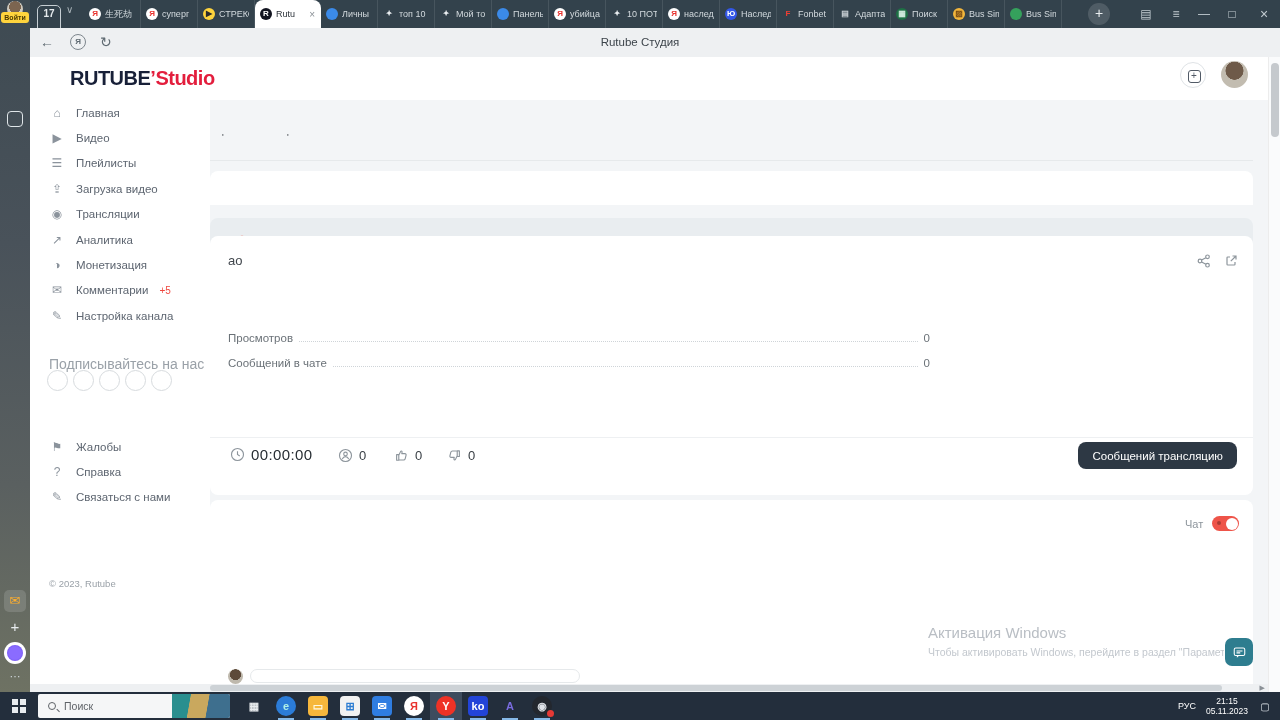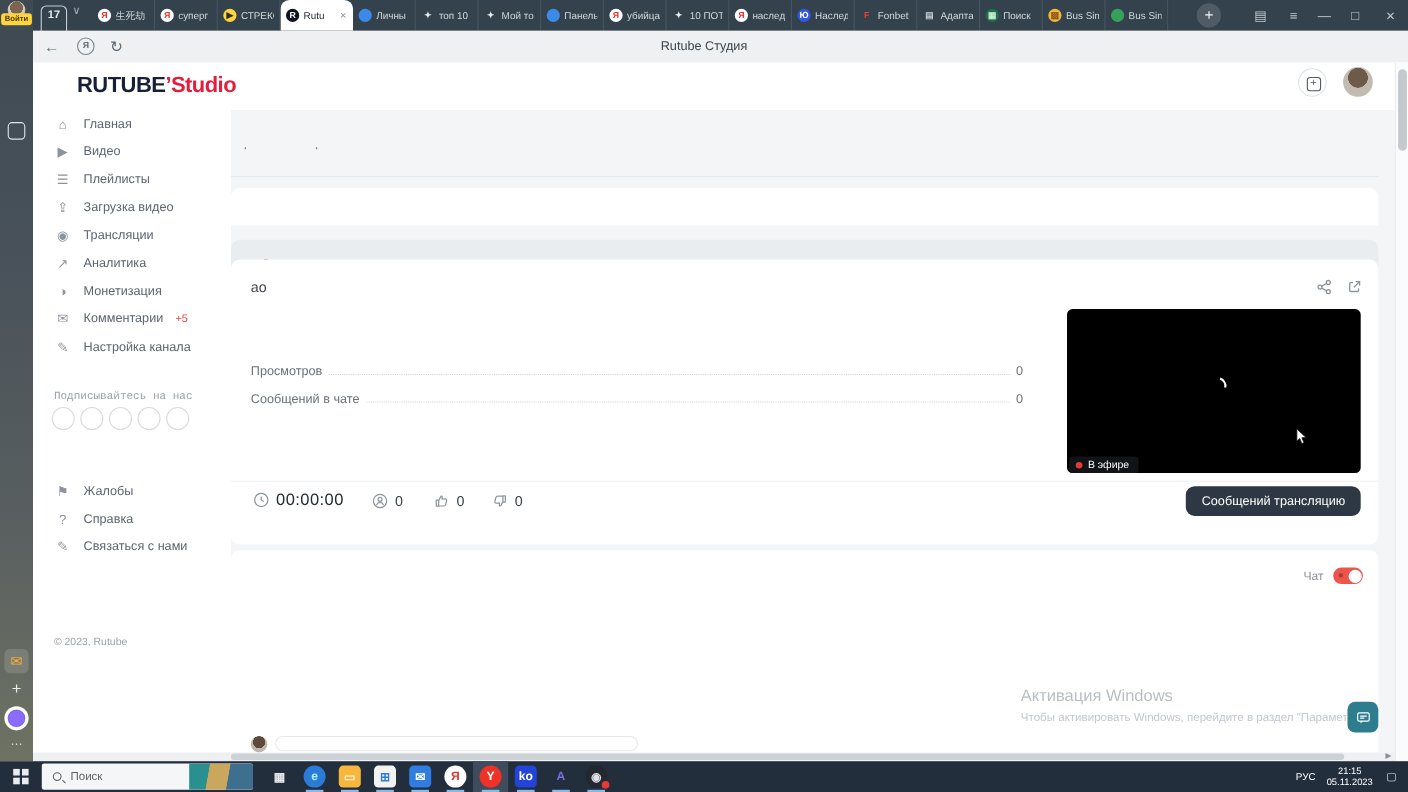--- a/index.html
+++ b/index.html
@@ -71,21 +71,21 @@
   .hdr-avatar{position:absolute;left:1191px;top:4px;width:27px;height:27px;border-radius:50%;
               background:radial-gradient(circle at 50% 36%,#6e5a49 0 40%,#c2bcb0 42%);}
 
   
   .sb{position:absolute;left:0;top:43px;width:180px;height:592px;background:#fff;}
   .sb-item{position:relative;height:25.4px;display:flex;align-items:center;gap:11px;padding-left:19px;
            color:#5d6570;font-size:11.5px;cursor:pointer;white-space:nowrap;}
   .sb-ic{width:16px;text-align:center;color:#8b939c;font-size:12px;flex:none;}
   .sb-badge{color:#ef4840;font-size:10px;}
   .sb-badge:empty{display:none;}
-  .sb-sub{position:absolute;left:19px;top:256px;font-size:10px;color:#9aa1a8;font-family:Liberation Mono, monospace;}
+  .sb-sub{position:absolute;left:19px;top:256px;font-size:14px;color:#9aa1a8;}
   .sb-social{position:absolute;left:17px;top:270px;display:flex;gap:5px;}
   .soc{width:21px;height:21px;border:1px solid #d7dbde;border-radius:50%;color:#7c858d;font-size:8.5px;
        display:flex;align-items:center;justify-content:center;}
   .sb-group2{position:absolute;left:0;top:334px;width:180px;}
   .sb-links{position:absolute;left:19px;top:415px;width:150px;}
   .sb-link{font-size:9.5px;color:#8d959c;line-height:10.6px;cursor:pointer;}
   .sb-copy{position:absolute;left:19px;top:478px;font-size:9.5px;color:#9aa1a8;}
 
   
   .main{position:absolute;left:180px;top:43px;width:1058px;height:592px;background:#f3f5f7;overflow:hidden;}
@@ -428,30 +428,20 @@
           <span>Просмотров</span>
           <span class="stat-dots"></span>
           <span>0</span>
         </div>
         <div class="stat-row" style="top:121px">
           <span>Сообщений в чате</span>
           <span class="stat-dots"></span>
           <span>0</span>
         </div>
 
-        <div class="video">
-          <div class="spinner"></div>
-          <svg class="cursor" width="11" height="16" viewBox="0 0 11 16">
-            <polygon points="1,1 1,12 3.6,9.6 5.5,14.2 7.4,13.4 5.5,8.9 9.2,8.7" fill="#fff" stroke="#222" stroke-width="0.7"></polygon>
-          </svg>
-          <div class="live">
-            <span class="live-dot"></span>
-            <span>В эфире</span>
-          </div>
-        </div>
 
         <div class="card-div"></div>
 
         <div class="meter" style="left:20px;top:210px">
           <svg width="15" height="15" viewBox="0 0 16 16">
             <g fill="none" stroke="#8d959c" stroke-width="1.2">
                 <circle cx="8" cy="8" r="6.4"></circle>
                 <path d="M8 4.6V8l2.4 1.5"></path>
               </g>
           </svg>

